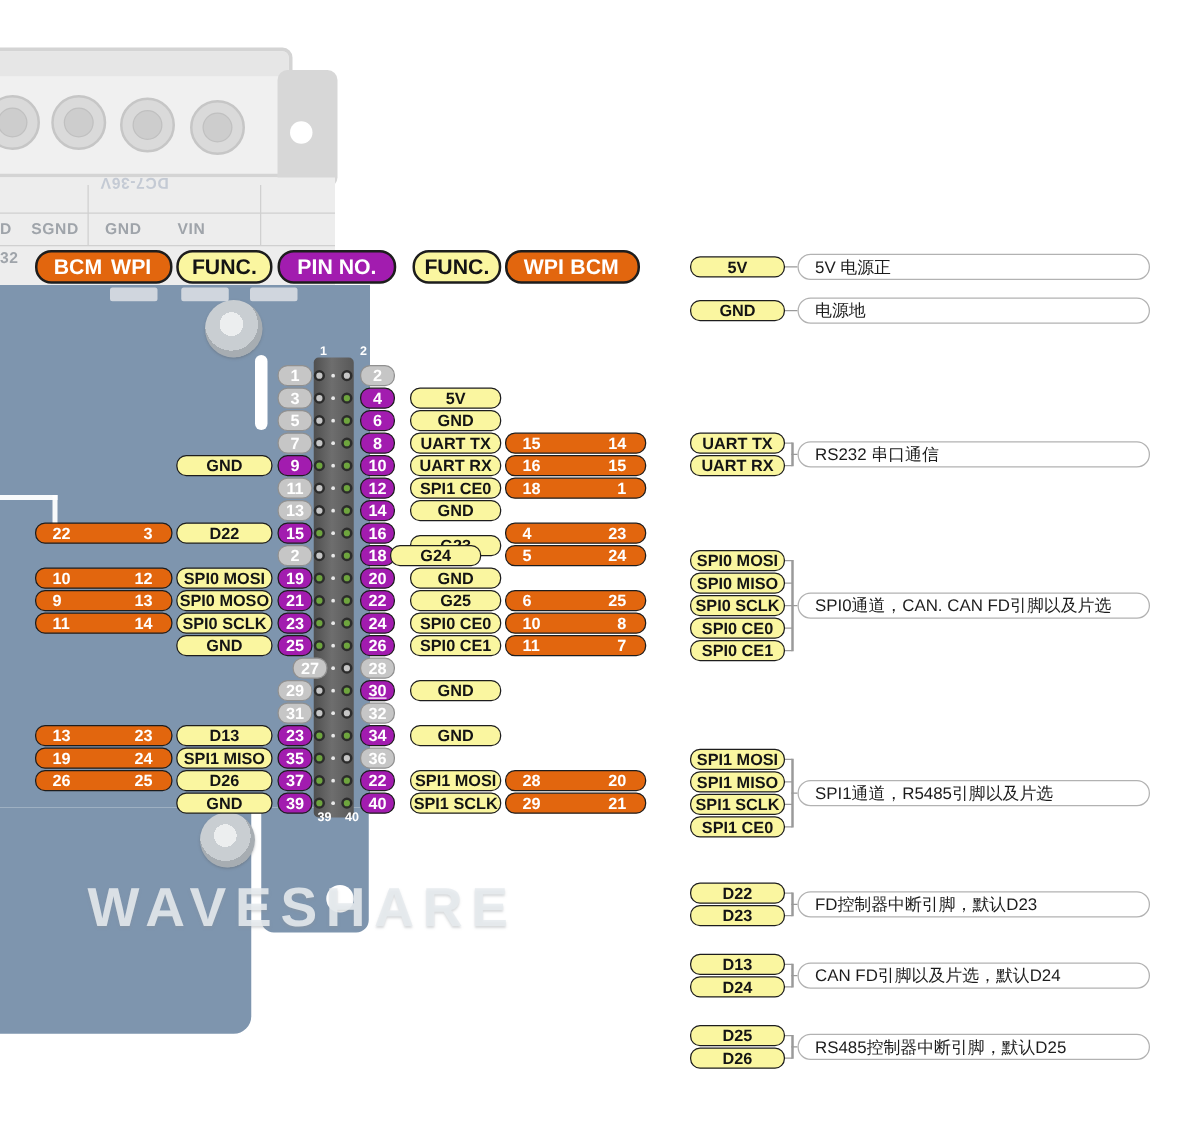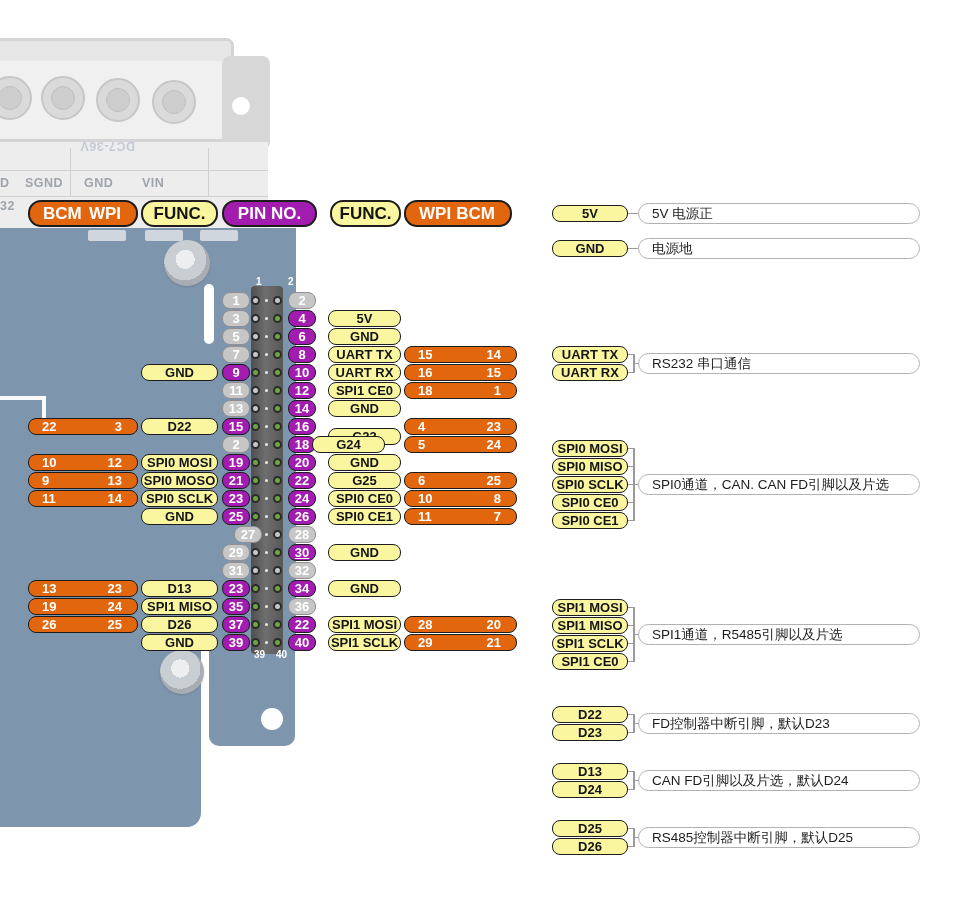--- a/index.html
+++ b/index.html
@@ -76,20 +76,21 @@
   <div class="standoff" style="left:164px;top:240px;width:46px;height:46px;"></div>
   <div class="standoff" style="left:160px;top:650px;width:44px;height:44px;"></div>
 
   <div class="abs" style="left:88px;top:230px;width:38px;height:11px;background:rgba(222,226,230,.85);border-radius:2px;"></div>
   <div class="abs" style="left:145px;top:230px;width:38px;height:11px;background:rgba(222,226,230,.85);border-radius:2px;"></div>
   <div class="abs" style="left:200px;top:230px;width:38px;height:11px;background:rgba(222,226,230,.85);border-radius:2px;"></div>
 
   <div class="abs" style="left:0;top:396px;width:46px;height:4px;background:rgba(255,255,255,.95);"></div>
   <div class="abs" style="left:42px;top:396px;width:4px;height:25px;background:rgba(255,255,255,.95);"></div>
 
+  <div class="wm" style="left:70px;top:702px;">WAVESHARE</div>
 
   <div class="abs" style="left:251px;top:286px;width:32px;height:368px;border-radius:4px;z-index:5;
               background:linear-gradient(90deg,#4f4f4f,#6e6e6e 45%,#585858);"></div>
 
   <div class="box orange hdr" style="left:28px;top:200px;width:110px;z-index:8;">
     <span>BCM</span>
     <span>WPI</span>
   </div>
   <div class="box yellow hdr" style="left:141px;top:200px;width:77px;z-index:8;">FUNC.</div>
   <div class="box green hdr" style="left:222px;top:200px;width:95px;z-index:8;">PIN NO.</div>

